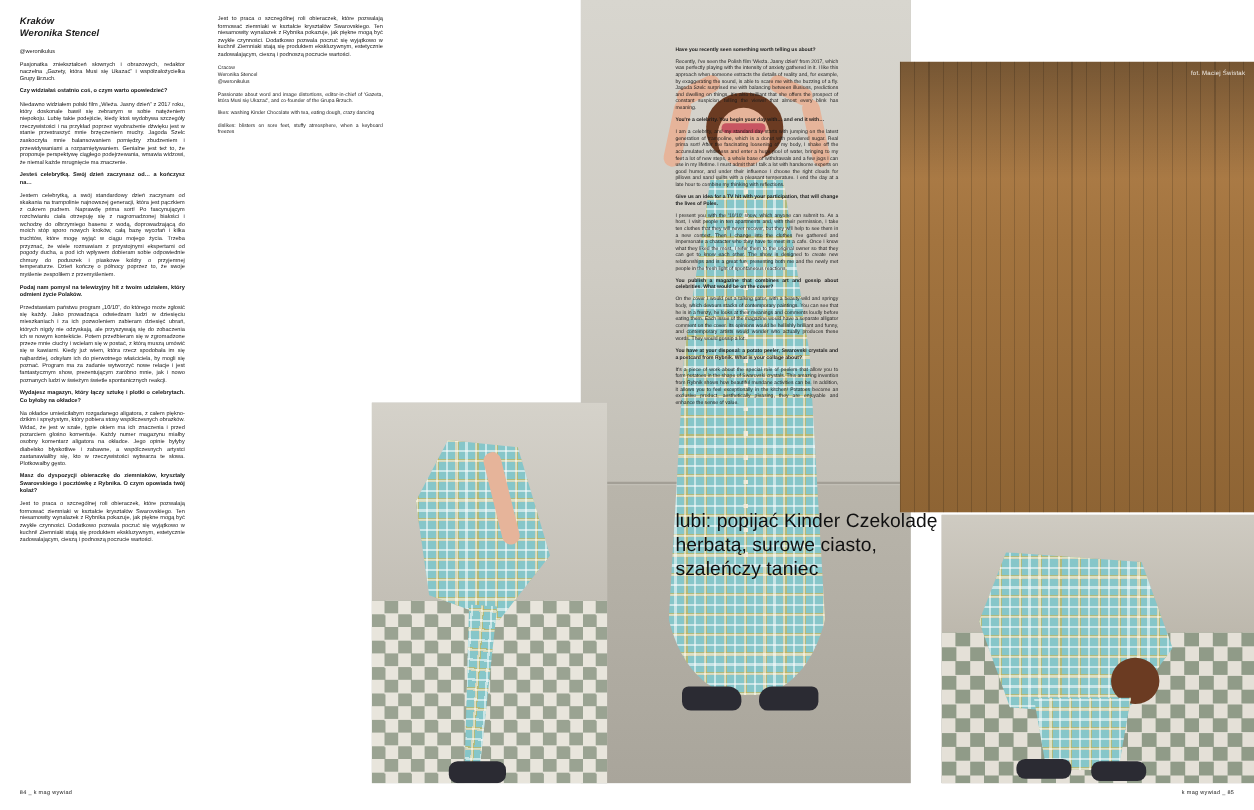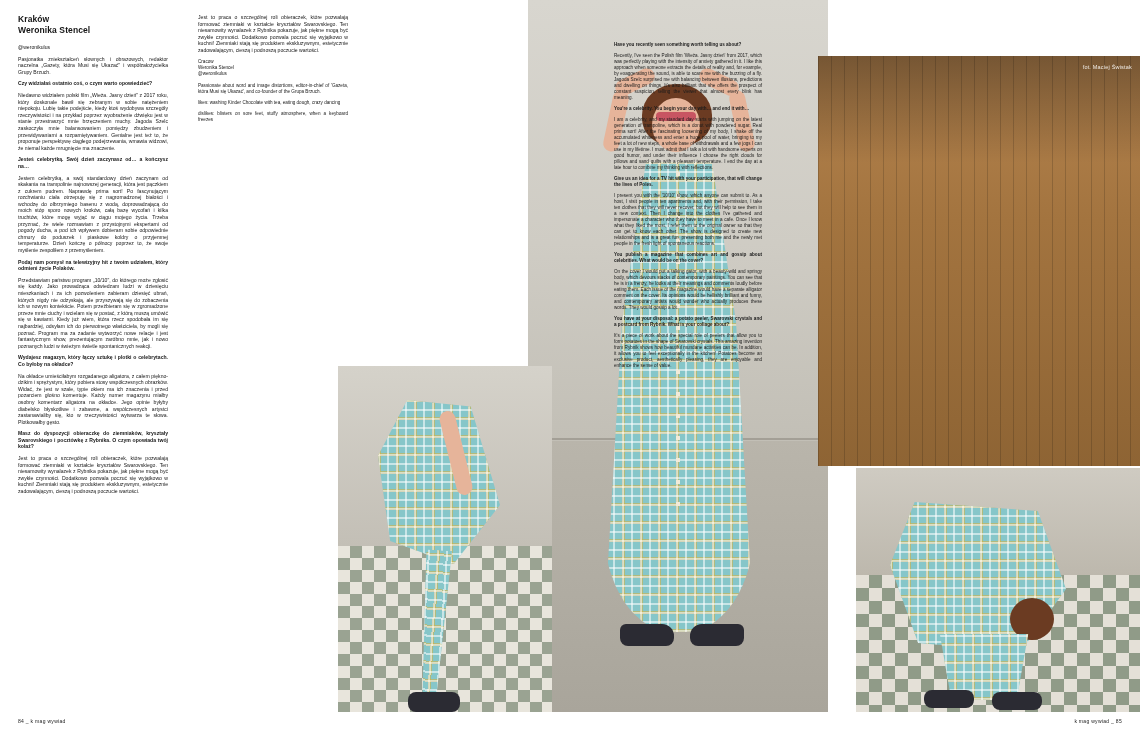--- a/index.html
+++ b/index.html
@@ -122,21 +122,21 @@
 
   
   .col { position:absolute; color:#161616; }
   .col p { margin:0 0 5px 0; }
 
   #col1 { left:18px; top:14px; width:150px; }
   #col2 { left:198px; top:14px; width:150px; }
   #col3 { left:614px; top:42px; width:148px; }
 
   .kicker { font-size:8.5px; line-height:11px; font-weight:bold; letter-spacing:.1px; margin-bottom:8px; }
-  .kicker span { display:block; }
+  .kicker span { display:block;font-style:italic; }
   .body-pl { font-size:5.1px; line-height:6.6px; text-align:justify; }
   .body-pl .q { font-weight:bold; }
   .body-en { font-size:4.6px; line-height:6px; text-align:justify; color:#1b1b1b; }
   .body-en .q { font-weight:bold; }
   .en-head { font-size:4.6px; line-height:6px; margin-bottom:6px; }
 
   
   #pullquote {
     position:absolute; left:614px; top:462px; width:250px;
     font-size:17.5px; line-height:22px; color:#111; letter-spacing:.1px;
@@ -250,19 +250,23 @@
       <p class="q">Give us an idea for a TV hit with your participation, that will change the lives of Poles.</p>
       <p>I present you with the '10/10' show, which anyone can submit to. As a host, I visit people in ten apartments and, with their permission, I take ten clothes that they will never recover, but they will help to see them in a new context. Then I change into the clothes I've gathered and impersonate a character who they have to meet in a cafe. Once I know what they liked the most, I refer them to the original owner so that they can get to know each other. The show is designed to create new relationships and is a great fun, presenting both me and the newly met people in the fresh light of spontaneous reactions.</p>
       <p class="q">You publish a magazine that combines art and gossip about celebrities. What would be on the cover?</p>
       <p>On the cover I would put a talking gator, with a beauty-wild and springy body, which devours stacks of contemporary paintings. You can see that he is in a frenzy, he looks at their meanings and comments loudly before eating them. Each issue of the magazine would have a separate alligator comment on the cover. Its opinions would be hellishly brilliant and funny, and contemporary artists would wonder who actually produces these words. They would gossip a lot.</p>
       <p class="q">You have at your disposal: a potato peeler, Swarovski crystals and a postcard from Rybnik. What is your collage about?</p>
       <p>It's a piece of work about the special role of peelers that allow you to form potatoes in the shape of Swarovski crystals. This amazing invention from Rybnik shows how beautiful mundane activities can be. In addition, it allows you to feel exceptionally in the kitchen! Potatoes become an exclusive product, aesthetically pleasing, they are enjoyable and enhance the sense of value.</p>
     </div>
   </div>
 
   <div id="pullquote">
+    <div class="block1">
+      <span>lubi:</span>
+      <span>popijać Kinder Czekoladę herbatą, surowe ciasto, szaleńczy taniec</span>
+    </div>
   </div>
 
   <div class="folio" id="folio-left">84 _ k mag wywiad</div>
   <div class="folio" id="folio-right">k mag wywiad _ 85</div>
 
   <div class="gutter"></div>
 </div>
 
 </body></html>

